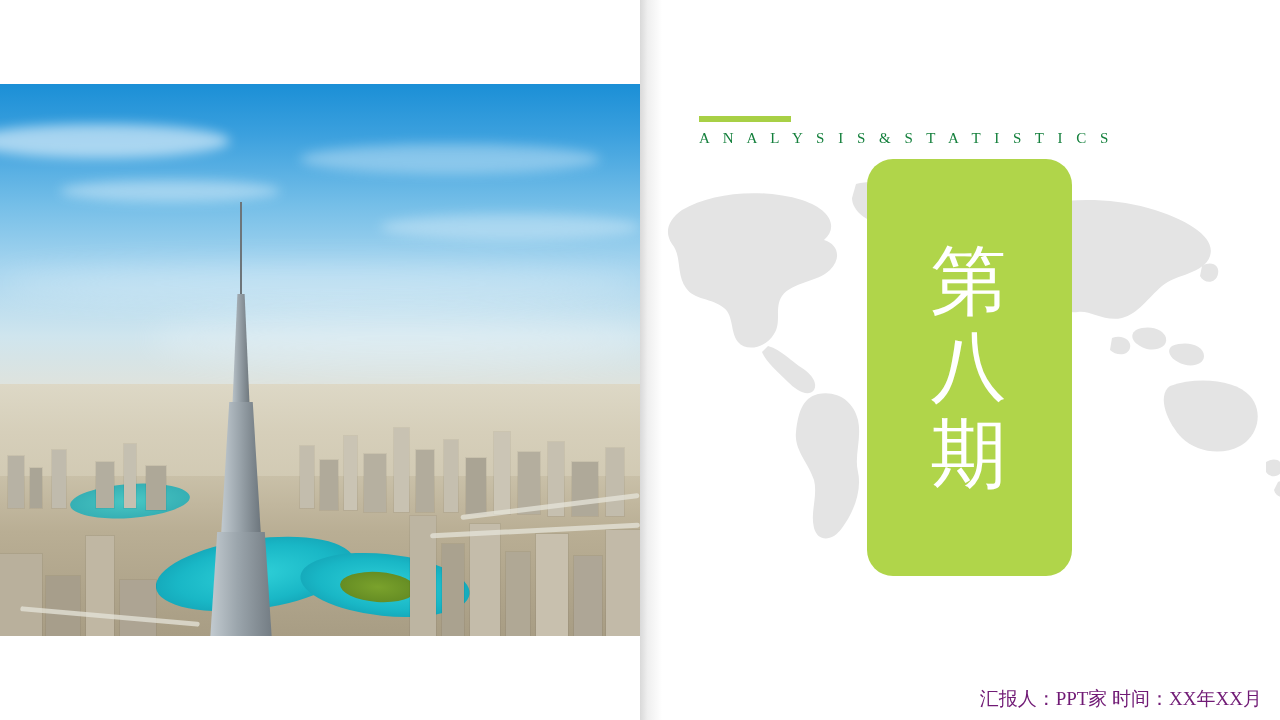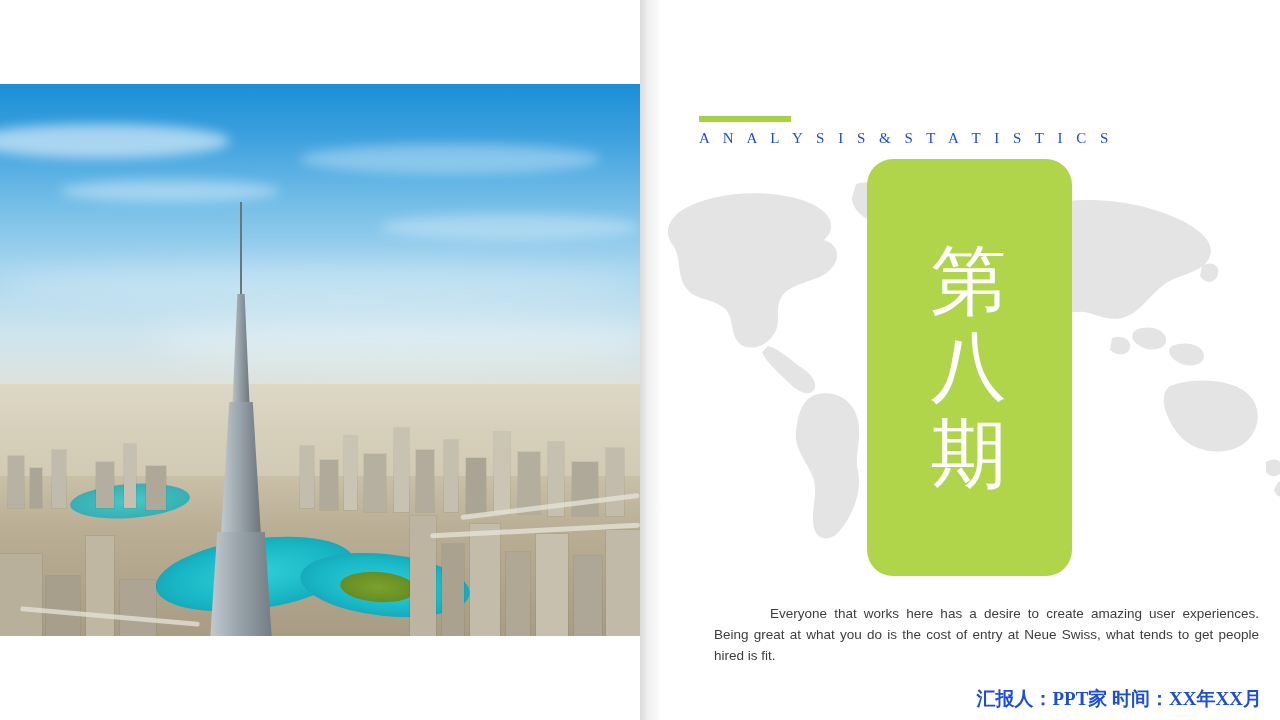--- a/index.html
+++ b/index.html
@@ -189,21 +189,21 @@
     height: 6px;
     background: #a8d045;
   }
 
   .subtitle {
     position: absolute;
     left: 37px;
     top: 130px;
     font-family: "Liberation Serif", serif;
     font-size: 15px;
-    color: #1d4ed8;
+    color: #15803d;
     letter-spacing: 5px;
   }
 
   .badge {
     position: absolute;
     left: 205px;
     top: 159px;
     width: 205px;
     height: 417px;
     background: #b0d54a;
@@ -234,22 +234,22 @@
     text-align: justify;
     text-indent: 56px;
   }
 
   .footer {
     position: absolute;
     right: 18px;
     bottom: 8px;
     font-family: "Liberation Serif", serif;
     font-size: 19px;
-    font-weight: bold;
-    color: #1d4ed8;
+    font-weight: normal;
+    color: #701a75;
     white-space: nowrap;
   }
 </style>
 </head>
 <body>
 
 <div class="slide">
 
   <div class="left-panel">
     <div class="photo-frame">
@@ -371,18 +371,17 @@
 
     <div class="title-rule"></div>
     <div class="subtitle">A N A L Y S I S   &amp;   S T A T I S T I C S</div>
 
     <div class="badge">
       <span>第</span>
       <span>八</span>
       <span>期</span>
     </div>
 
-    <div class="body-text">Everyone that works here has a desire to create amazing user experiences. Being great at what you do is the cost of entry at Neue Swiss, what tends to get people hired is fit.</div>
 
     <div class="footer">汇报人：PPT家  时间：XX年XX月</div>
   </div>
 
 </div>
 
 </body></html>

